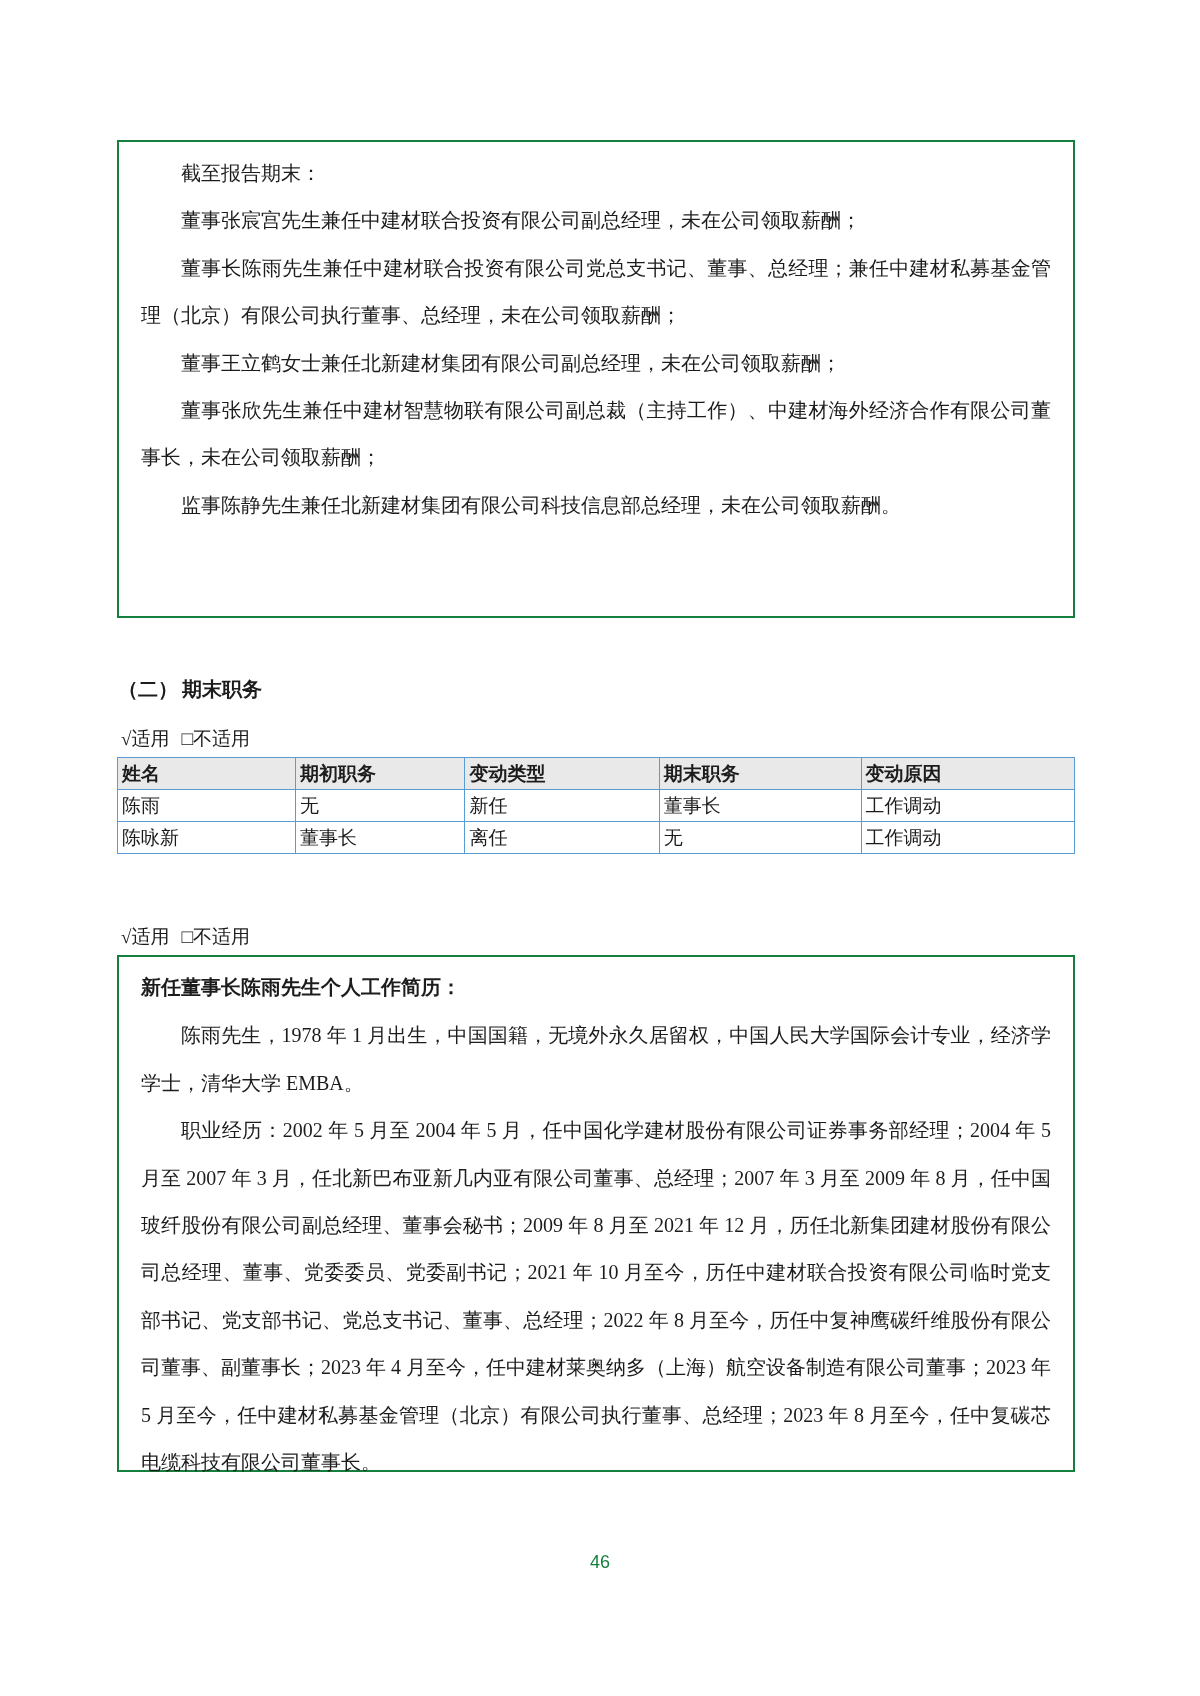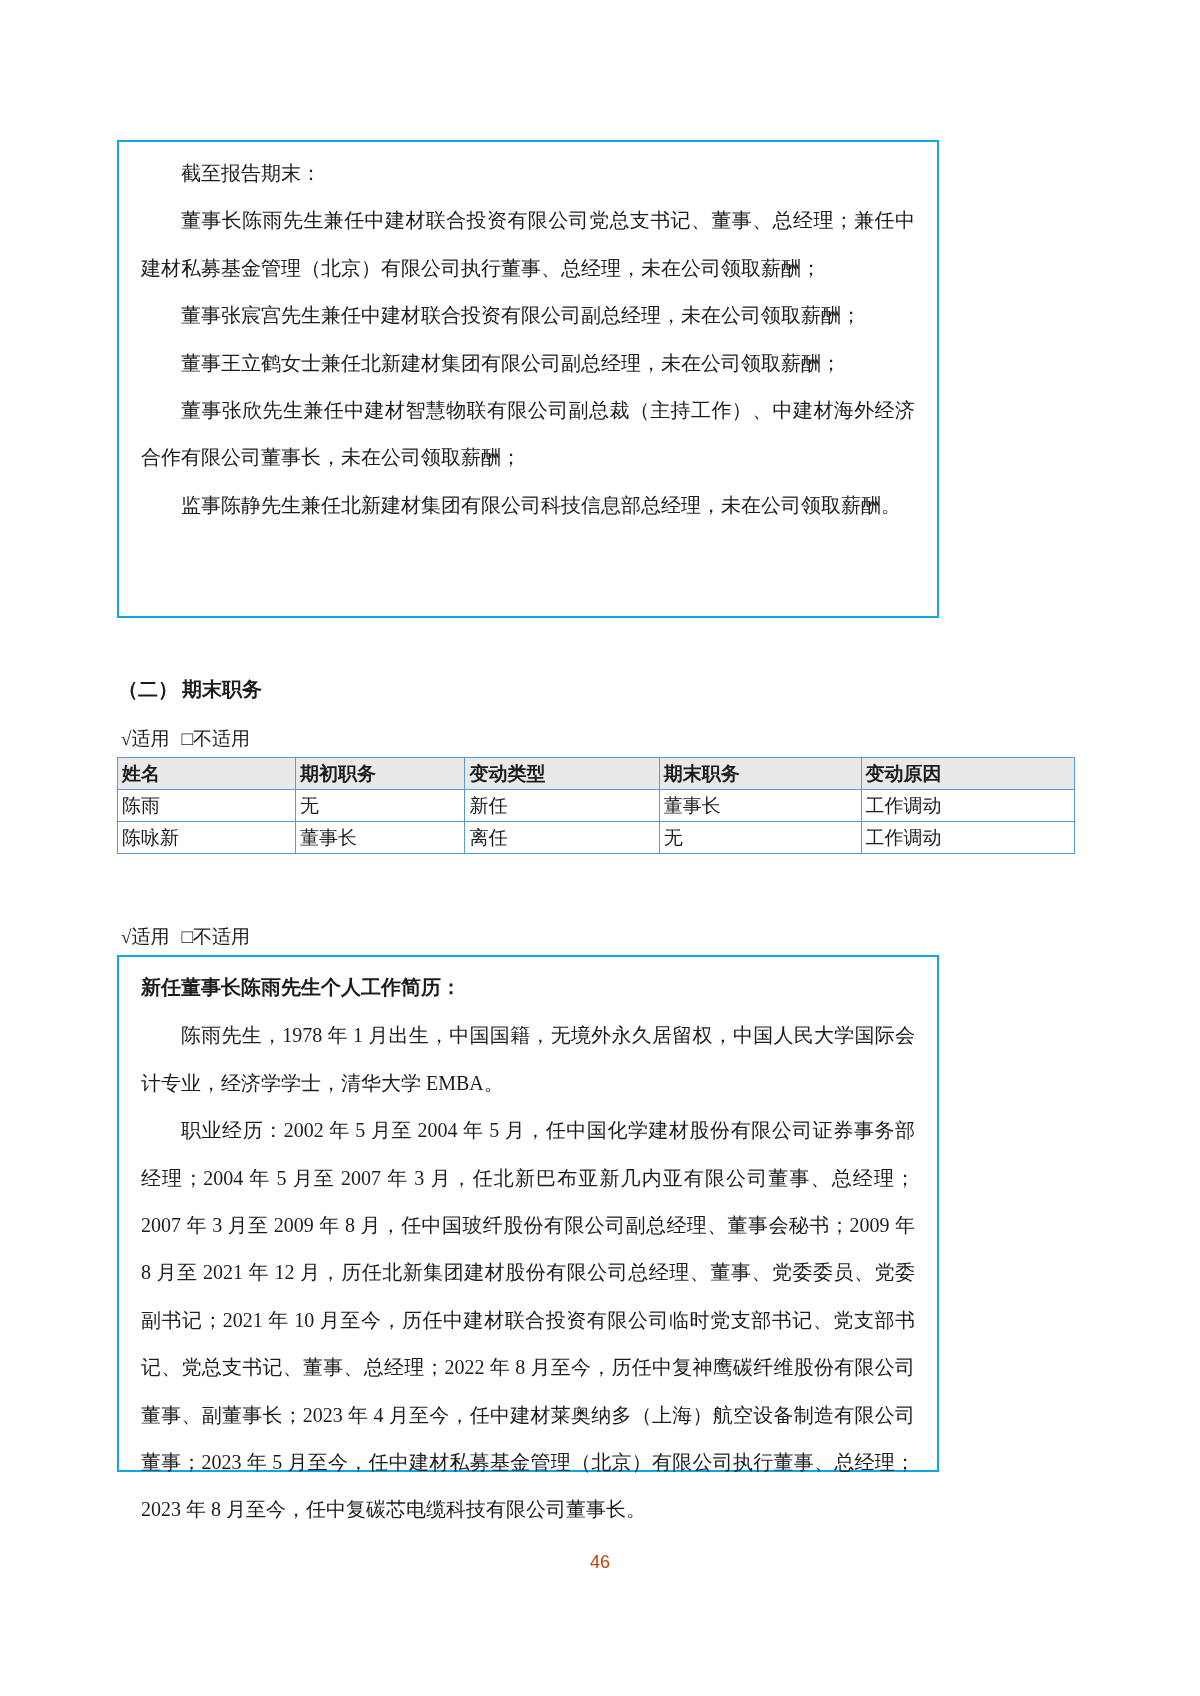--- a/index.html
+++ b/index.html
@@ -6,22 +6,22 @@
   .page {
     position:relative;
     width:1200px; height:1696px;
     background:#ffffff;
     font-family:"Liberation Serif","DejaVu Serif",serif;
     color:#1c1c1c;
     overflow:hidden;
   }
   .box {
     position:absolute;
-    left:117px; width:822px;
-    border:2px solid #0ea5e9;
+    left:117px; width:958px;
+    border:2px solid #15803d;
     box-sizing:border-box;
     padding:8px 22px 0 22px;
     background:#ffffff;
   }
   .summary-box { top:140px; height:478px; }
   .resume-box  { top:955px; height:517px; }
   .box p, .resume-box p {
     margin:0;
     font-size:20px;
     line-height:47.4px;
@@ -69,32 +69,32 @@
   table.change-table th {
     background:#e9e9e9;
     font-weight:bold;
   }
   .page-number {
     position:absolute; top:1552px; left:0;
     width:100%;
     text-align:center;
     font-size:18px;
     font-family:"Liberation Sans","DejaVu Sans",sans-serif;
-    color:#c2410c;
+    color:#15803d;
   }
 </style>
 </head>
 <body>
 
 <div class="page">
 
   <section class="box summary-box">
     <p>截至报告期末：</p>
+    <p>董事张宸宫先生兼任中建材联合投资有限公司副总经理，未在公司领取薪酬；</p>
     <p>董事长陈雨先生兼任中建材联合投资有限公司党总支书记、董事、总经理；兼任中建材私募基金管理（北京）有限公司执行董事、总经理，未在公司领取薪酬；</p>
-    <p>董事张宸宫先生兼任中建材联合投资有限公司副总经理，未在公司领取薪酬；</p>
     <p>董事王立鹤女士兼任北新建材集团有限公司副总经理，未在公司领取薪酬；</p>
     <p>董事张欣先生兼任中建材智慧物联有限公司副总裁（主持工作）、中建材海外经济合作有限公司董事长，未在公司领取薪酬；</p>
     <p>监事陈静先生兼任北新建材集团有限公司科技信息部总经理，未在公司领取薪酬。</p>
   </section>
 
   <h2 class="section-heading">
     <span class="numbering">（二）</span><span>期末职务</span>
   </h2>
 
   <div class="applicable-line applicable-1">

